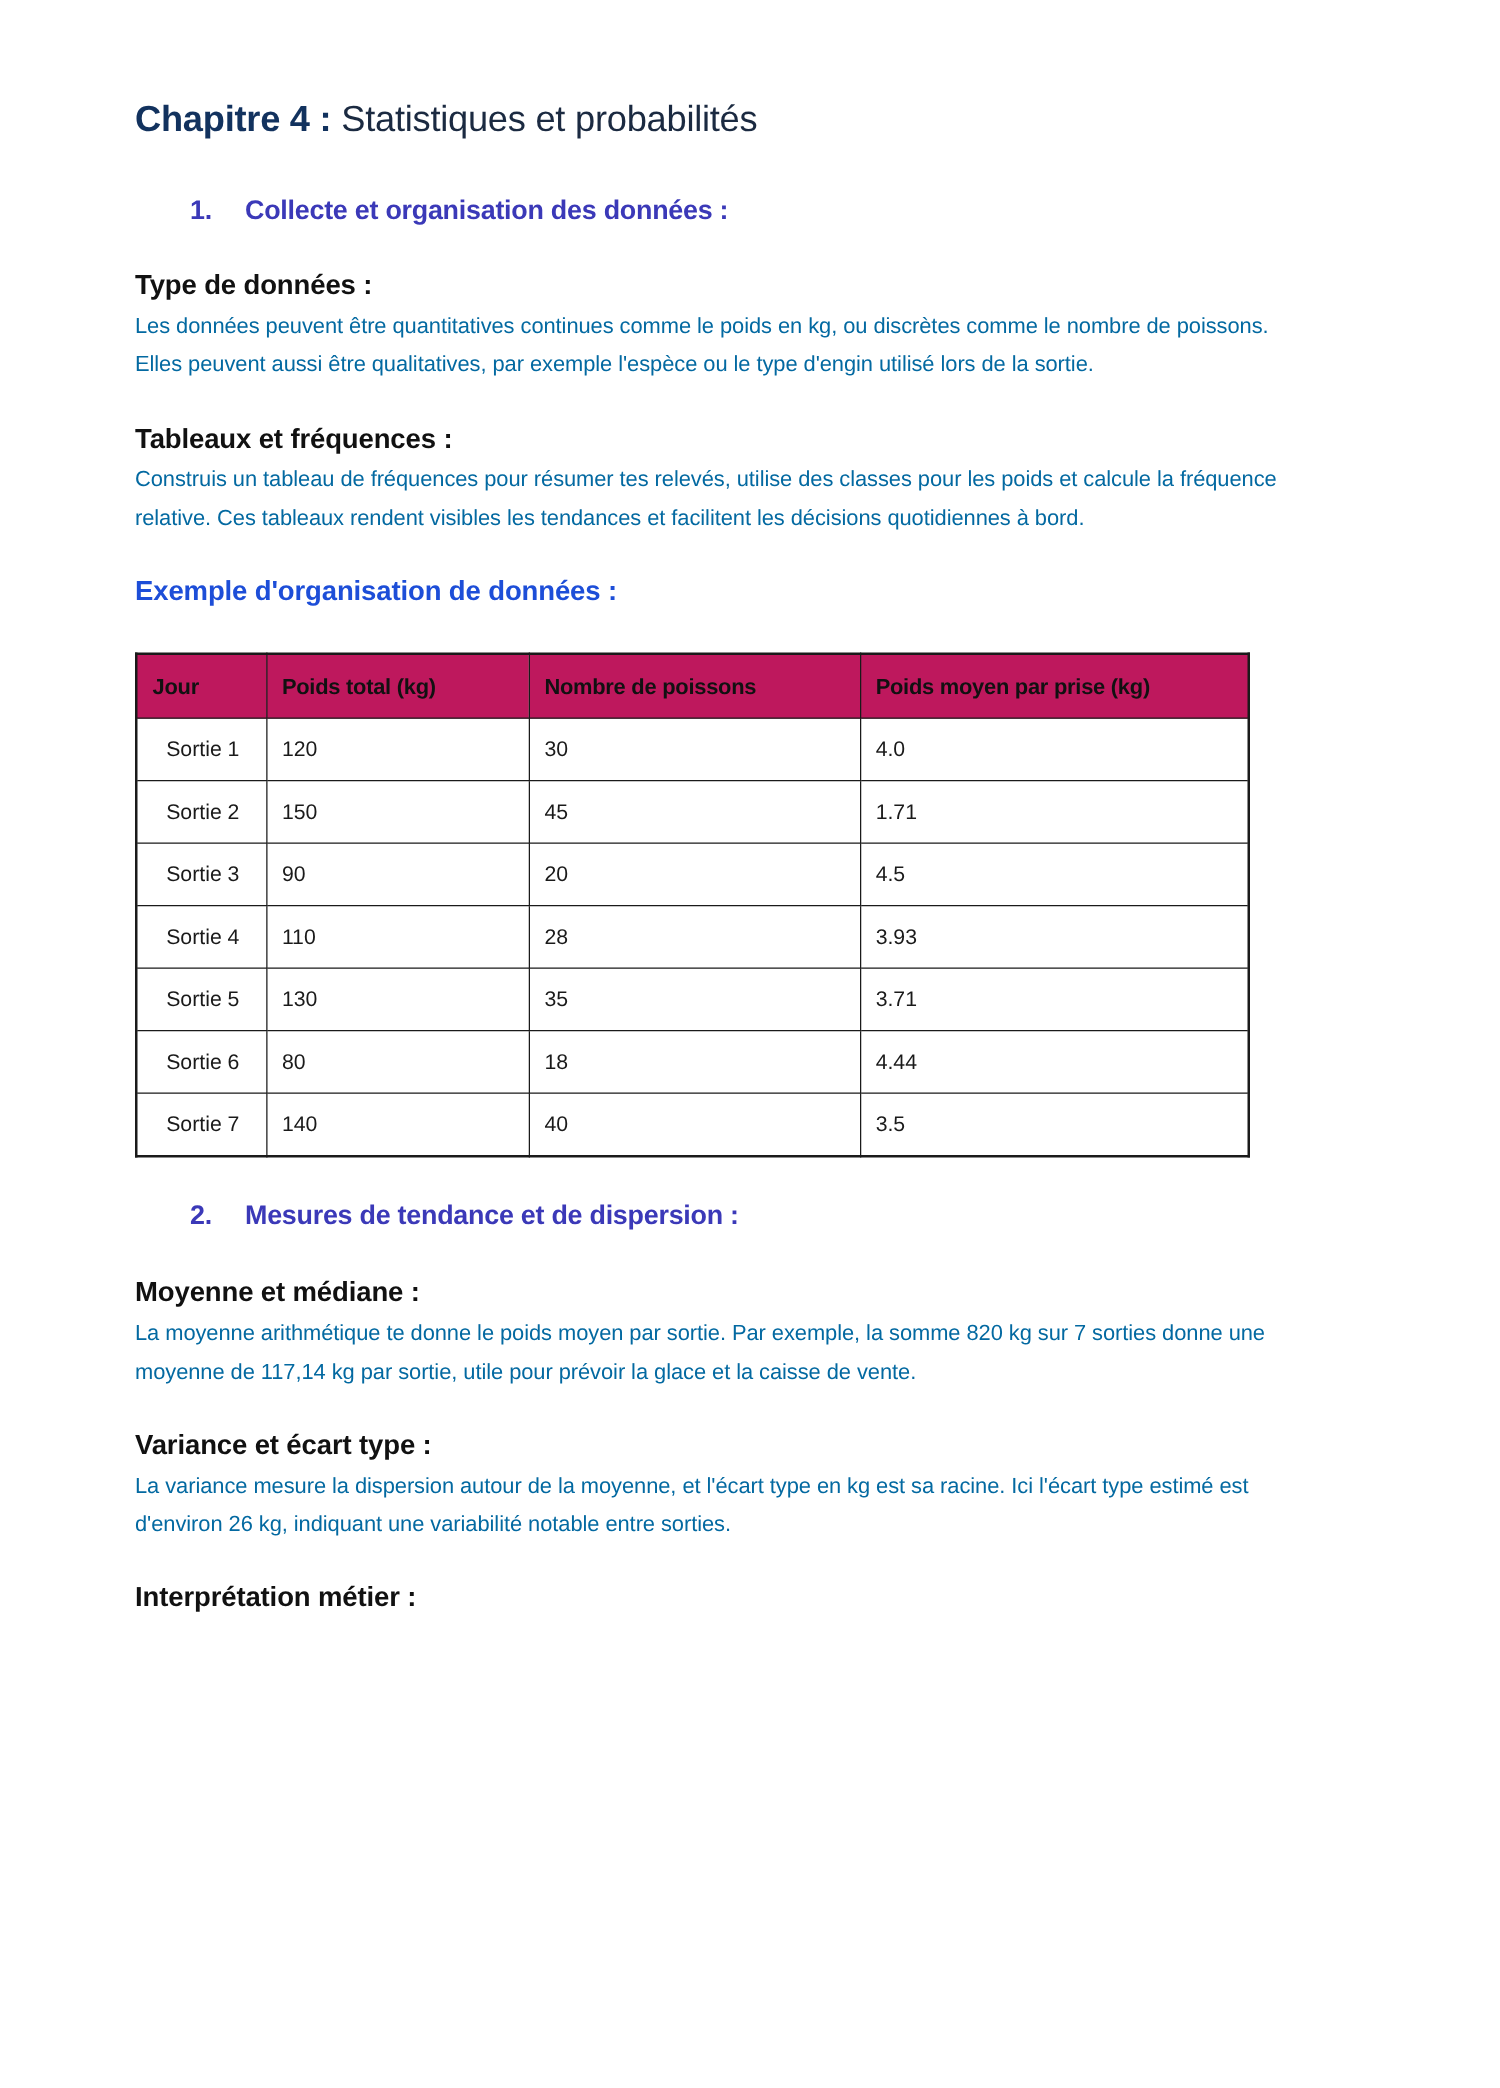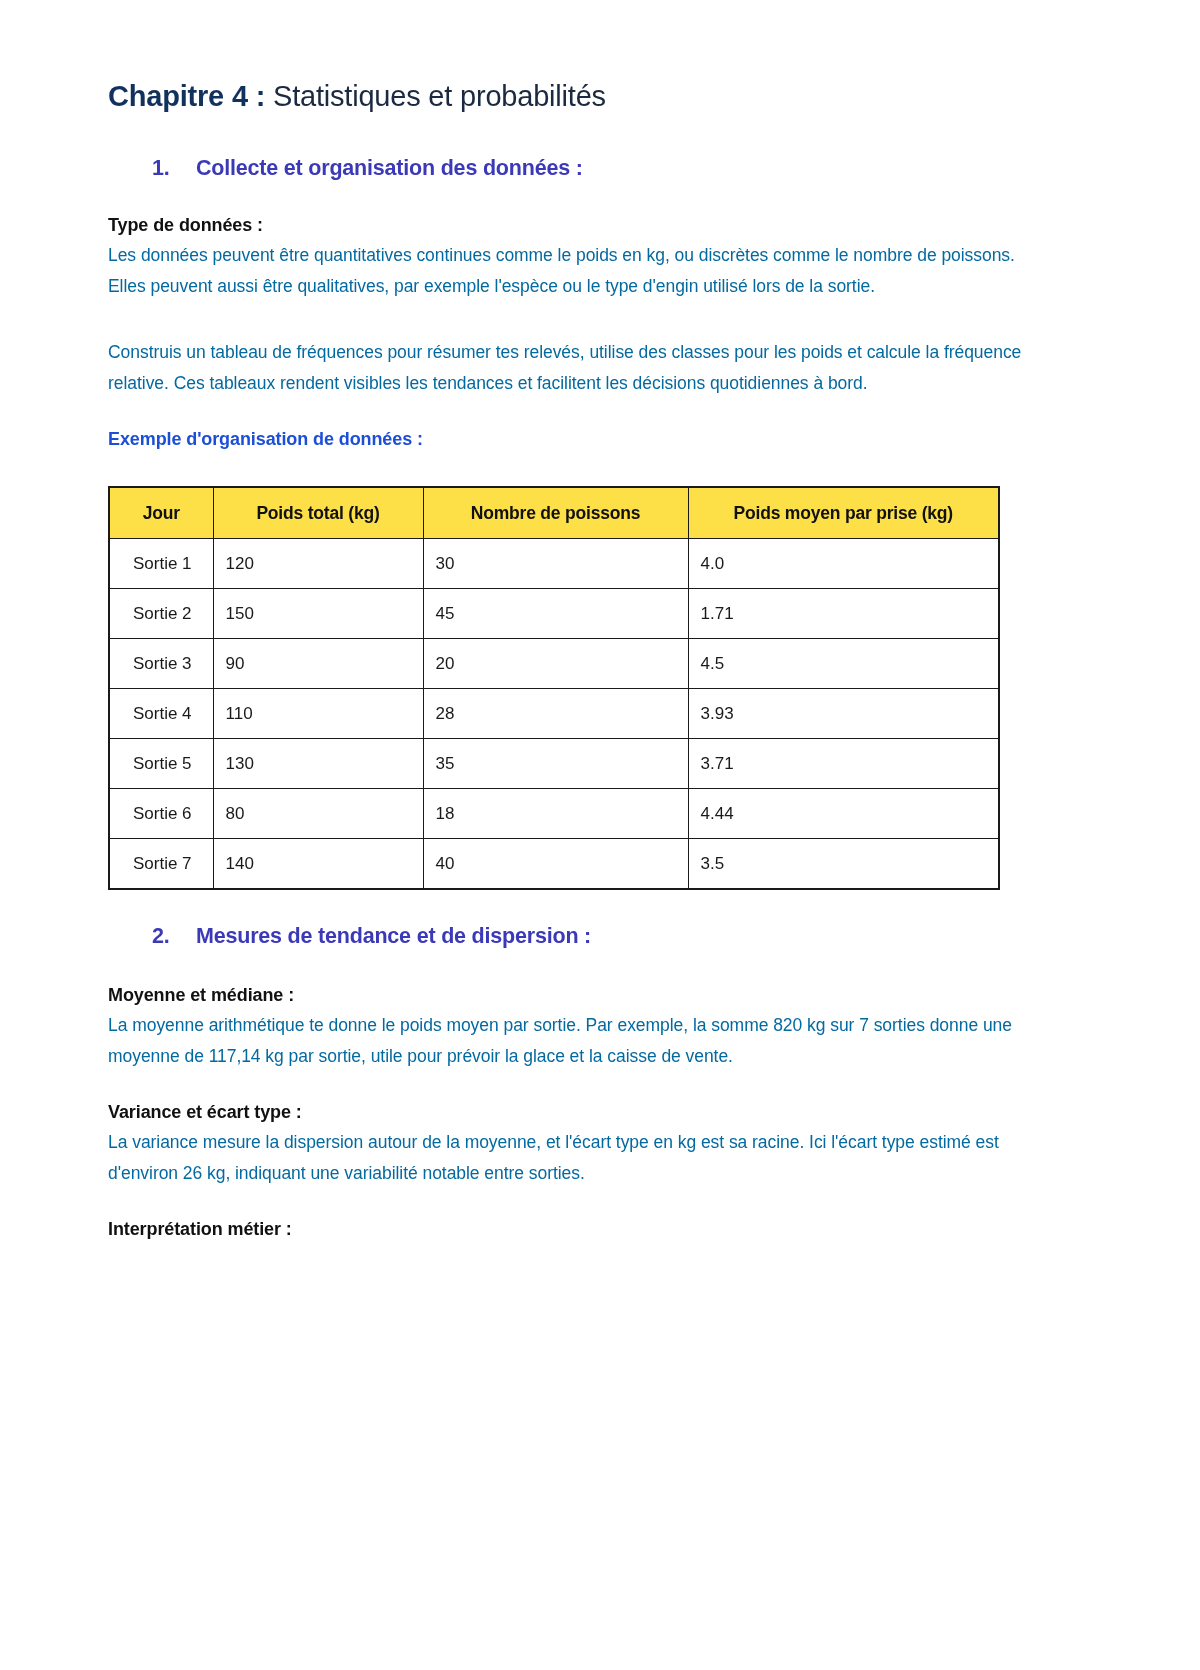--- a/index.html
+++ b/index.html
@@ -54,21 +54,21 @@
   .section-heading .num {
     width: 44px;
     flex: 0 0 44px;
     font-weight: 700;
   }
   .section-heading .txt { flex: 0 1 auto; }
 
   
   .sub-title {
     font-weight: 700;
-    font-size: 18px;
+    font-size: 22px;
     color: #111111;
     letter-spacing: -0.1px;
     margin: 0;
   }
   .sub-title.green { color: #1d4ed8; }
 
   .body-text {
     font-size: 17.5px;
     line-height: 1.78;
     color: #0369a1;
@@ -94,23 +94,23 @@
     font-size: 17px;
   }
   .data-table th,
   .data-table td {
     border: 1.5px solid #1a1a1a;
     height: 50px;
     padding: 0 12px;
     box-sizing: border-box;
   }
   .data-table thead th {
-    background: #fde047;
-    font-weight: 700;
-    text-align: center;
+    background: #be185d;
+    font-weight: 700;
+    text-align: left;
     font-size: 17.5px;
     letter-spacing: -0.2px;
     color: #111111;
     height: 52px;
     margin-top: 48px;
   }
   .data-table tbody td {
     background: #ffffff;
     font-weight: 400;
     text-align: left;
@@ -142,20 +142,21 @@
   <div class="gap-s1-type"></div>
 
   <div>
     <p class="sub-title">Type de données :</p>
     <p class="body-text">Les données peuvent être quantitatives continues comme le poids en kg, ou discrètes comme le nombre de poissons. Elles peuvent aussi être qualitatives, par exemple l'espèce ou le type d'engin utilisé lors de la sortie.</p>
   </div>
 
   <div class="gap-block"></div>
 
   <div>
+    <p class="sub-title">Tableaux et fréquences :</p>
     <p class="body-text">Construis un tableau de fréquences pour résumer tes relevés, utilise des classes pour les poids et calcule la fréquence relative. Ces tableaux rendent visibles les tendances et facilitent les décisions quotidiennes à bord.</p>
   </div>
 
   <div class="gap-block"></div>
 
   <div>
     <p class="sub-title green">Exemple d'organisation de données :</p>
   </div>
 
   <div class="gap-before-table"></div>

